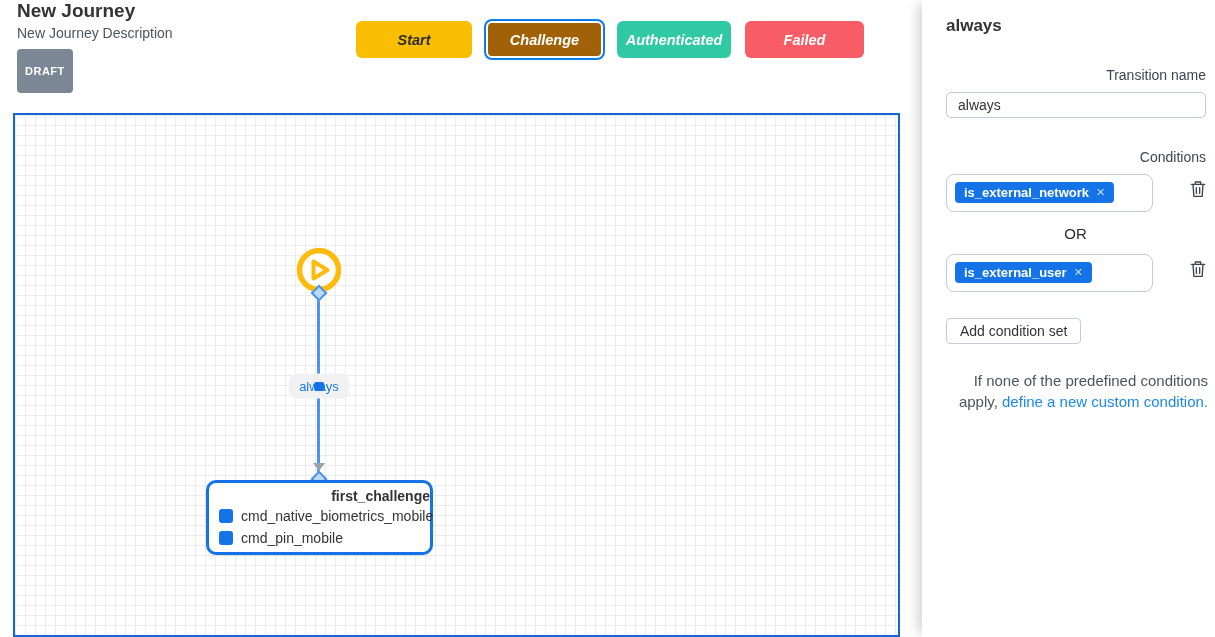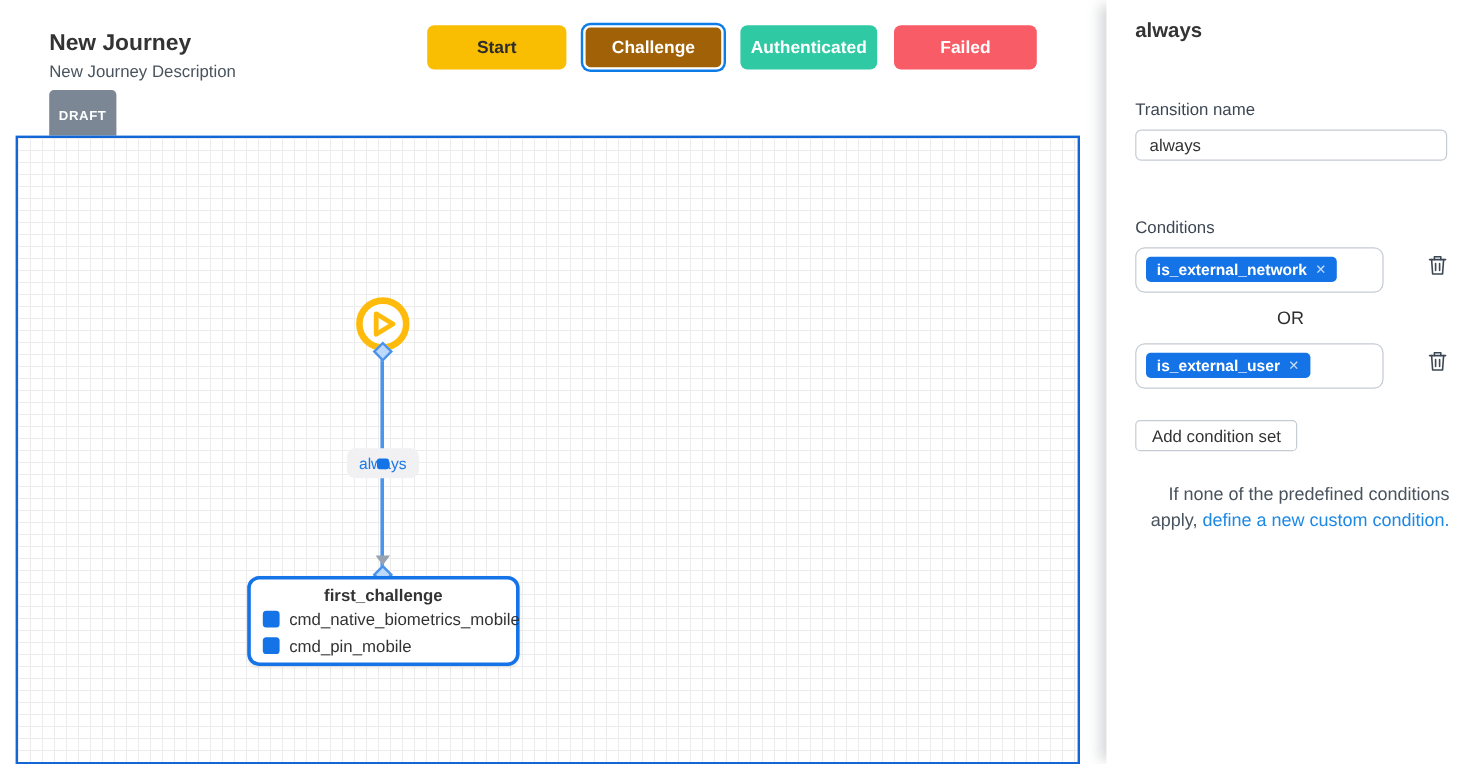--- a/index.html
+++ b/index.html
@@ -1,28 +1,28 @@
 <!DOCTYPE html>
 <html><head>
 <meta charset="utf-8">
 <style>
   html,body{margin:0;padding:0;width:1215px;height:637px;overflow:hidden;background:#fff;
     font-family:"Liberation Sans","DejaVu Sans",sans-serif;-webkit-font-smoothing:antialiased;}
   .stage{position:relative;width:1215px;height:637px;background:#fff;}
 
   
-  .header{position:absolute;left:17px;top:26px;margin-left:24px;}
+  .header{position:absolute;left:17px;top:0;}
   .page-title{font-size:19px;font-weight:bold;color:#333;line-height:22px;}
   .page-subtitle{font-size:14px;color:#4a545e;margin-top:3px;}
   .draft-badge{display:inline-block;margin-top:8px;background:#7b8794;color:#fff;
     font-size:11px;font-weight:bold;letter-spacing:.5px;padding:16px 8px;border-radius:4px;}
 
   
   .step-btn{position:absolute;top:21px;height:37px;border:none;border-radius:6px;
-    font-family:inherit;font-size:14.5px;font-weight:bold;cursor:pointer;box-sizing:border-box;}
+    font-family:inherit;font-size:14.5px;font-weight:bold;cursor:pointer;box-sizing:border-box;font-style:italic;}
   .btn-start{left:356px;width:116px;background:#f9bd01;color:#2d2d2d;}
   .btn-challenge{left:486px;width:117px;background:#a16207;color:#fff;
     border:2px solid #fff;box-shadow:0 0 0 2px #0d7ce9;}
   .btn-authenticated{left:617px;width:114px;background:#2fc9a4;color:#fff;}
   .btn-failed{left:745px;width:119px;background:#f85c66;color:#fff;}
 
   
   .canvas{position:absolute;left:13px;top:113px;width:887px;height:524px;box-sizing:border-box;
     border:2px solid #1266d6;background-color:#fff;
     background-image:linear-gradient(to right,#ececec 1px,transparent 1px),
@@ -38,31 +38,31 @@
     border-left:6px solid transparent;border-right:6px solid transparent;
     border-top:8px solid #97a3b0;}
   .edge-label{position:absolute;left:304px;top:271px;transform:translate(-50%,-50%);
     background:#f1f1f3;border-radius:7px;padding:5px 10px;font-size:13px;color:#1c79e8;
     cursor:pointer;white-space:nowrap;}
   .edge-label .cond-dot{position:absolute;left:50%;top:50%;transform:translate(-50%,-50%);
     width:10px;height:9px;background:#1473e6;border-radius:2px;}
   .challenge-node{position:absolute;left:191px;top:365px;width:227px;height:75px;
     box-sizing:border-box;background:#fff;border:3px solid #1473e6;border-radius:10px;
     box-shadow:0 1px 3px rgba(0,0,0,.08);cursor:pointer;padding:5px 0 0 0;}
-  .node-title{text-align:center;font-size:14px;font-weight:bold;color:#333;line-height:17px;}
+  .node-title{text-align:right;font-size:14px;font-weight:bold;color:#333;line-height:17px;}
   .node-step{display:flex;align-items:center;gap:8px;padding:2px 0 2px 10px;line-height:18px;}
   .cmd-icon{width:14px;height:14px;background:#1473e6;border-radius:3px;flex:none;}
   .node-step-label{font-size:14px;color:#333;white-space:nowrap;}
 
   
   .sidebar{position:absolute;left:922px;top:0;width:293px;height:637px;background:#fff;
     box-sizing:border-box;padding:16px 9px 0 24px;
     box-shadow:-9px 0 10px -4px rgba(110,115,125,.28);}
   .sidebar-title{font-size:17px;font-weight:bold;color:#333;}
-  .field-label{font-size:14px;color:#3c4653;margin-top:47px;margin-bottom:9px;}
+  .field-label{font-size:14px;color:#3c4653;margin-top:31px;margin-bottom:9px;text-align:right;}
   .text-input{width:100%;height:26px;box-sizing:border-box;border:1px solid #c5ccd3;
     border-radius:5px;padding:0 11px;font-family:inherit;font-size:14px;color:#333;outline:none;}
   .cond-row{display:flex;align-items:flex-start;margin-top:2px;}
   .cond-box{width:207px;height:38px;box-sizing:border-box;border:1px solid #c5ccd3;
     border-radius:8px;padding:7px 8px;background:#fff;}
   .cond-chip{display:inline-flex;align-items:center;gap:7px;background:#1473e6;color:#fff;
     border-radius:4px;padding:3px 9px;font-size:13px;font-weight:bold;cursor:pointer;}
   .chip-x{font-size:11px;font-weight:normal;opacity:.75;cursor:pointer;}
   .trash-btn{margin-left:auto;margin-top:6px;background:none;border:none;padding:0;cursor:pointer;}
   .or-sep{text-align:center;font-size:15px;font-weight:normal;color:#2d2d2d;margin:13px 0 12px 0;

